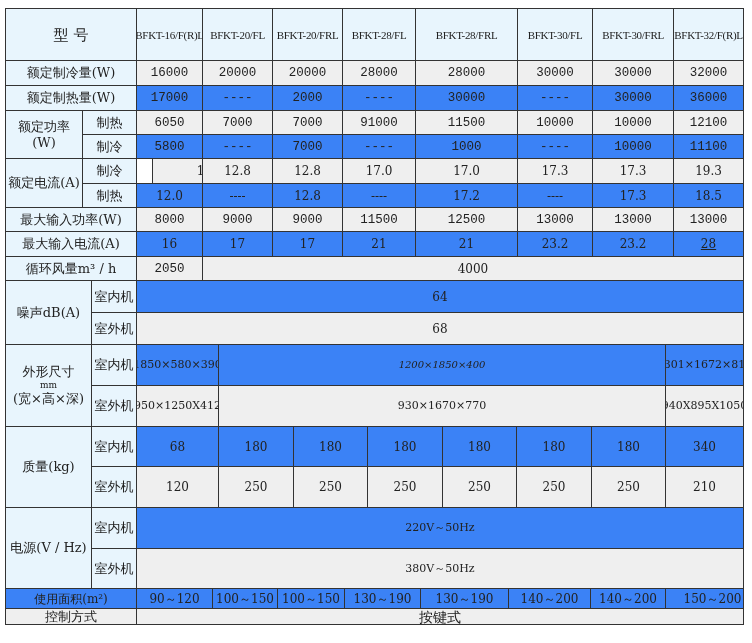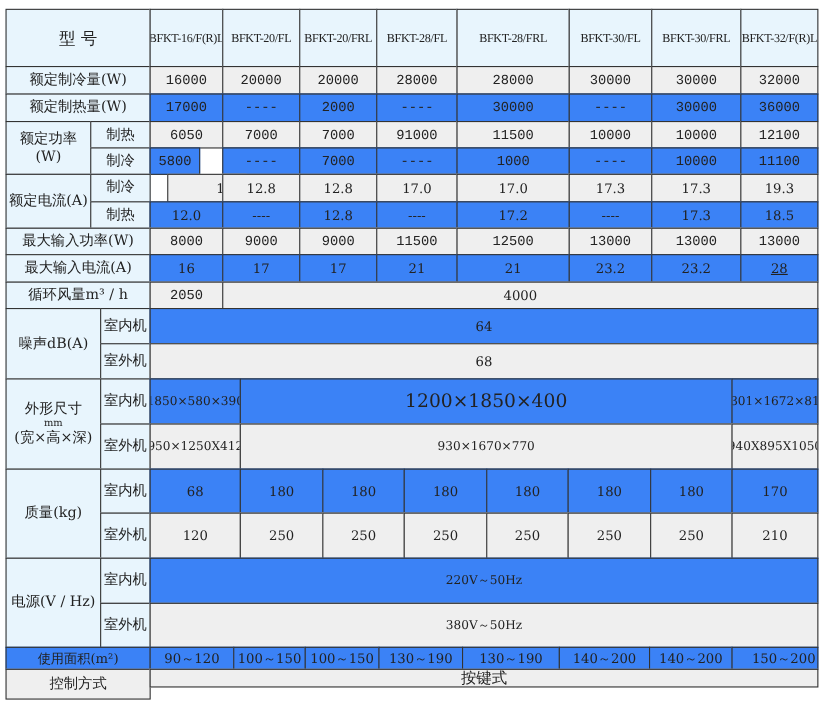--- a/index.html
+++ b/index.html
@@ -59,21 +59,21 @@
 <div class="c lb" style="left:82px;top:110px;width:55px;height:25px;">制热</div>
 <div class="c lb" style="left:82px;top:134px;width:55px;height:25px;">制冷</div>
 <div class="c g num" style="left:136px;top:110px;width:67px;height:25px;">6050</div>
 <div class="c g num" style="left:202px;top:110px;width:71px;height:25px;">7000</div>
 <div class="c g num" style="left:272px;top:110px;width:71px;height:25px;">7000</div>
 <div class="c g num" style="left:342px;top:110px;width:74px;height:25px;">91000</div>
 <div class="c g num" style="left:415px;top:110px;width:103px;height:25px;">11500</div>
 <div class="c g num" style="left:517px;top:110px;width:76px;height:25px;">10000</div>
 <div class="c g num" style="left:592px;top:110px;width:82px;height:25px;">10000</div>
 <div class="c g num" style="left:673px;top:110px;width:71px;height:25px;">12100</div>
-<div class="c w num" style="left:136px;top:134px;width:46px;height:25px;">5800</div>
+<div class="c w num" style="left:136px;top:134px;width:67px;height:25px;">5800</div>
 <div class="c w num" style="left:202px;top:134px;width:71px;height:25px;">----</div>
 <div class="c w num" style="left:272px;top:134px;width:71px;height:25px;">7000</div>
 <div class="c w num" style="left:342px;top:134px;width:74px;height:25px;">----</div>
 <div class="c w num" style="left:415px;top:134px;width:103px;height:25px;">1000</div>
 <div class="c w num" style="left:517px;top:134px;width:76px;height:25px;">----</div>
 <div class="c w num" style="left:592px;top:134px;width:82px;height:25px;">10000</div>
 <div class="c w num" style="left:673px;top:134px;width:71px;height:25px;">11100</div>
 
 <div class="c lb" style="left:5px;top:158px;width:78px;height:50px;">额定电流(A)</div>
 <div class="c lb" style="left:82px;top:158px;width:55px;height:26px;">制冷</div>
@@ -126,37 +126,37 @@
 <div class="c g numS" style="left:136px;top:312px;width:608px;height:33px;">68</div>
 
 <div class="c lb multi" style="left:5px;top:344px;width:87px;height:83px;">
   <span>外形尺寸</span>
   <span style="font-size:9px;line-height:11px;">mm</span>
   <span>(宽×高×深)</span>
 </div>
 <div class="c lb" style="left:91px;top:344px;width:46px;height:42px;">室内机</div>
 <div class="c lb" style="left:91px;top:385px;width:46px;height:42px;">室外机</div>
 <div class="c w" style="left:136px;top:344px;width:83px;height:42px;font-size:11px;">1850×580×390</div>
-<div class="c w" style="left:218px;top:344px;width:448px;height:42px;font-size:17px;">1200×1850×400</div>
+<div class="c w" style="left:218px;top:344px;width:448px;height:42px;font-size:10px;font-style:italic;">1200×1850×400</div>
 <div class="c w" style="left:665px;top:344px;width:79px;height:42px;font-size:11px;">1301×1672×816</div>
 <div class="c g" style="left:136px;top:385px;width:83px;height:42px;font-size:11px;">950×1250X412</div>
 <div class="c g" style="left:218px;top:385px;width:448px;height:42px;font-size:11px;">930×1670×770</div>
 <div class="c g" style="left:665px;top:385px;width:79px;height:42px;font-size:11px;">940X895X1050</div>
 
 <div class="c lb" style="left:5px;top:426px;width:87px;height:82px;">质量(kg)</div>
 <div class="c lb" style="left:91px;top:426px;width:46px;height:41px;">室内机</div>
 <div class="c lb" style="left:91px;top:466px;width:46px;height:42px;">室外机</div>
 <div class="c w numS" style="left:136px;top:426px;width:83px;height:41px;">68</div>
 <div class="c w numS" style="left:218px;top:426px;width:76px;height:41px;">180</div>
 <div class="c w numS" style="left:293px;top:426px;width:75px;height:41px;">180</div>
 <div class="c w numS" style="left:367px;top:426px;width:76px;height:41px;">180</div>
 <div class="c w numS" style="left:442px;top:426px;width:75px;height:41px;">180</div>
 <div class="c w numS" style="left:516px;top:426px;width:76px;height:41px;">180</div>
 <div class="c w numS" style="left:591px;top:426px;width:75px;height:41px;">180</div>
-<div class="c w numS" style="left:665px;top:426px;width:79px;height:41px;">170</div>
+<div class="c w numS" style="left:665px;top:426px;width:79px;height:41px;">340</div>
 <div class="c g numS" style="left:136px;top:466px;width:83px;height:42px;">120</div>
 <div class="c g numS" style="left:218px;top:466px;width:76px;height:42px;">250</div>
 <div class="c g numS" style="left:293px;top:466px;width:75px;height:42px;">250</div>
 <div class="c g numS" style="left:367px;top:466px;width:76px;height:42px;">250</div>
 <div class="c g numS" style="left:442px;top:466px;width:75px;height:42px;">250</div>
 <div class="c g numS" style="left:516px;top:466px;width:76px;height:42px;">250</div>
 <div class="c g numS" style="left:591px;top:466px;width:75px;height:42px;">250</div>
 <div class="c g numS" style="left:665px;top:466px;width:79px;height:42px;">210</div>
 
 <div class="c lb" style="left:5px;top:507px;width:87px;height:82px;">电源(V / Hz)</div>
@@ -168,14 +168,14 @@
 <div class="c w" style="left:5px;top:588px;width:132px;height:21px;">使用面积(m²)</div>
 <div class="c w numS" style="left:136px;top:588px;width:77px;height:21px;">90～120</div>
 <div class="c w numS" style="left:212px;top:588px;width:66px;height:21px;">100～150</div>
 <div class="c w numS" style="left:277px;top:588px;width:68px;height:21px;">100～150</div>
 <div class="c w numS" style="left:344px;top:588px;width:77px;height:21px;">130～190</div>
 <div class="c w numS" style="left:420px;top:588px;width:89px;height:21px;">130～190</div>
 <div class="c w numS" style="left:508px;top:588px;width:83px;height:21px;">140～200</div>
 <div class="c w numS" style="left:590px;top:588px;width:76px;height:21px;">140～200</div>
 <div class="c w numS" style="left:665px;top:588px;width:79px;height:21px;padding-left:16px;">150～200</div>
 
-<div class="c g" style="left:5px;top:608px;width:132px;height:28px;font-size:13px;">控制方式</div>
+<div class="c g" style="left:5px;top:608px;width:132px;height:17px;font-size:13px;">控制方式</div>
 <div class="c g" style="left:136px;top:608px;width:608px;height:17px;font-size:14px;">按键式</div>
 
 </body></html>

